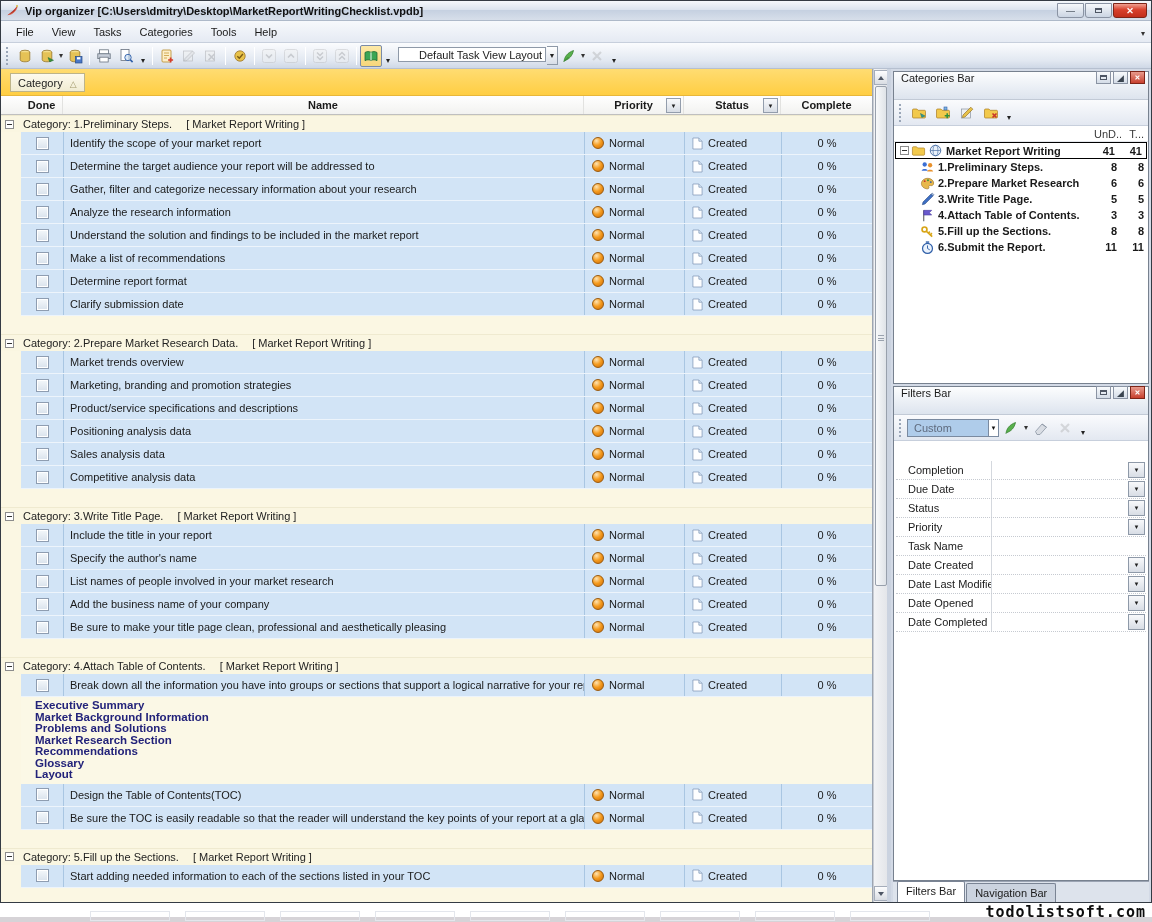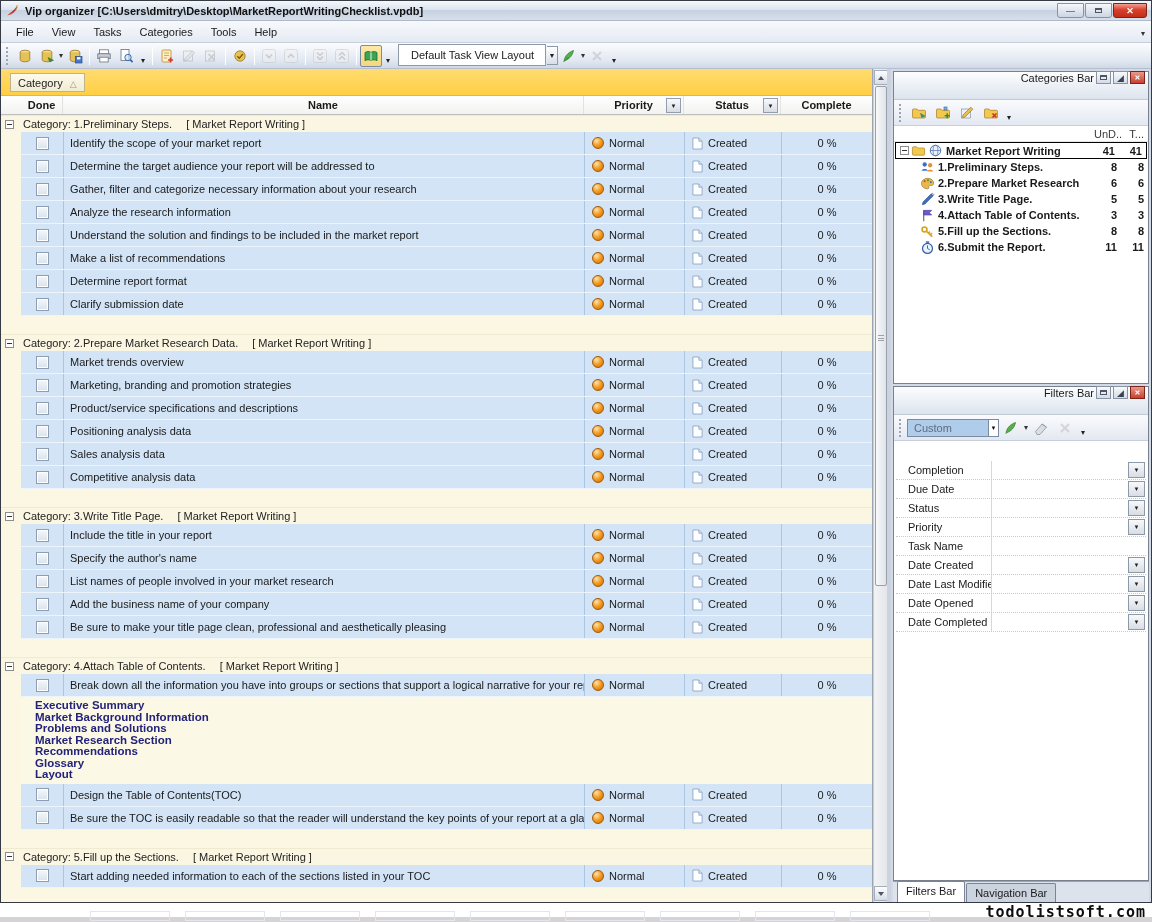--- a/index.html
+++ b/index.html
@@ -27,22 +27,22 @@
   .toolbar { height:26px; display:flex; align-items:center; background:linear-gradient(#FBFCFE,#E2E8F1 70%,#CFD8E6);
              border-bottom:1px solid #B6C0D0; padding-left:2px; }
   .tb-handle { width:5px; height:18px; margin:0 3px; border-left:2px dotted #9AA6B8; }
   .tb-btn { width:22px; height:22px; border-radius:2px; display:flex; align-items:center; justify-content:center; }
   .tb-btn .icon { width:16px; height:16px; display:block; }
   .icon svg { width:100%; height:100%; display:block; }
   .tb-btn.disabled { opacity:.45; filter:grayscale(.8); }
   .tb-btn.active { border:1px solid #7A8BA8; background:linear-gradient(#FDE9A8,#F6D67A); }
   .tb-caret { font-size:8px; color:#333; margin:0 1px; }
   .tb-sep { width:1px; height:18px; background:#B4BDCB; border-right:1px solid #fff; margin:0 3px; }
-  .tb-combo { width:148px; height:22px; background:#fff; border:1px solid #8E99A8; display:flex; align-items:center;
-              padding-left:12px; margin:0 1px 2px 4px; }
+  .tb-combo { width:148px; height:15px; background:#fff; border:1px solid #8E99A8; display:flex; align-items:center;
+              padding-left:20px; margin:0 1px 2px 4px; }
   .tb-combo-dd { width:11px; height:19px; border:1px solid #8E99A8; border-left:none; background:linear-gradient(#fff,#D8DEE8);
                  display:flex; align-items:center; justify-content:center; font-size:7px; color:#222; }
   .tb-overflow { font-size:8px; color:#222; margin:0 4px; align-self:flex-end; padding-bottom:3px;}
 
   
   .main { position:absolute; left:0; top:68px; right:0; bottom:0; }
 
   .grid { position:absolute; left:0; top:0; width:872px; bottom:0; background:#FBF7E3; border-right:1px solid #9DA5B1; overflow:hidden;}
   .groupband { height:27px; background:linear-gradient(#FFDC72,#FFCE43); border-bottom:1px solid #E8B73A; position:relative; }
   .groupchip { position:absolute; left:9px; top:4px; height:19px; background:linear-gradient(#FDFAEE,#F1ECD2);
@@ -90,21 +90,21 @@
              background:repeating-linear-gradient(#9AA2AE 0 1px, transparent 1px 2.5px); }
 
   .splitter { position:absolute; left:886px; top:0; width:4px; bottom:0; background:#CBD3E0; }
 
   
   .rightpane { position:absolute; left:890px; top:0; right:0; bottom:0; background:#D3DAE6; }
   .panel { position:absolute; left:2px; right:2px; border:1px solid #77818F; background:#fff; display:flex; flex-direction:column; }
   .panel-cat { top:2px; height:313px; }
   .panel-flt { top:317px; height:495px; }
   .panel-title { height:28px; flex:none; display:flex; align-items:center; padding:0 3px 16px 7px;
-                 background:linear-gradient(#FCFDFE,#DDE4EE); border-bottom:1px solid #C2CAD6;text-align:right; }
+                 background:linear-gradient(#FCFDFE,#DDE4EE); border-bottom:1px solid #C2CAD6; }
   .panel-title .t { flex:1; }
   .p-btn { width:15px; height:13px; border:1px solid #8A93A3; margin-left:2px; background:linear-gradient(#F8FAFC,#D4DCE7);
            display:flex; align-items:center; justify-content:center; font-size:8px; color:#3A4450; }
   .p-btn.close { background:linear-gradient(#E89A8C,#C8402E); color:#fff; border-color:#7E2417; font-weight:bold; font-size:7px;}
   .p-restore { width:7px; height:5px; border:1px solid #4E5664; border-top:2px solid #4E5664; }
   .p-pin { font-size:9px; }
 
   .panel-toolbar { height:26px; flex:none; display:flex; align-items:center; background:linear-gradient(#FAFBFD,#E3E8F1);
                    border-bottom:1px solid #C7CFDC; padding-left:2px; }
   .panel-toolbar .tb-btn { width:24px; height:22px; }

